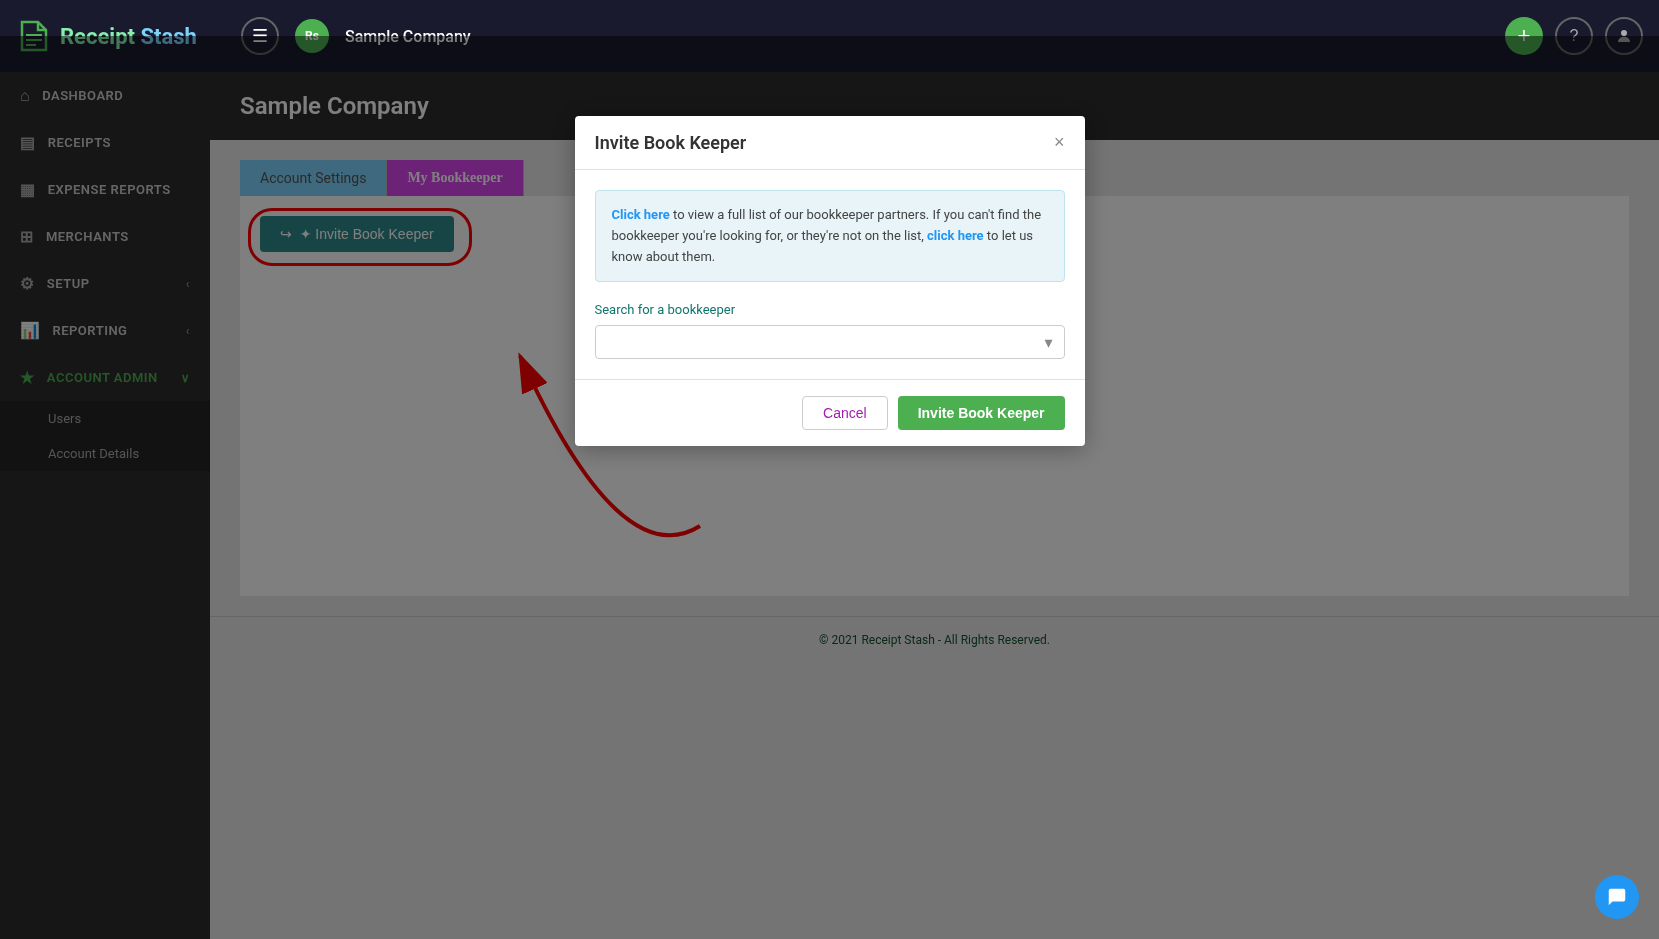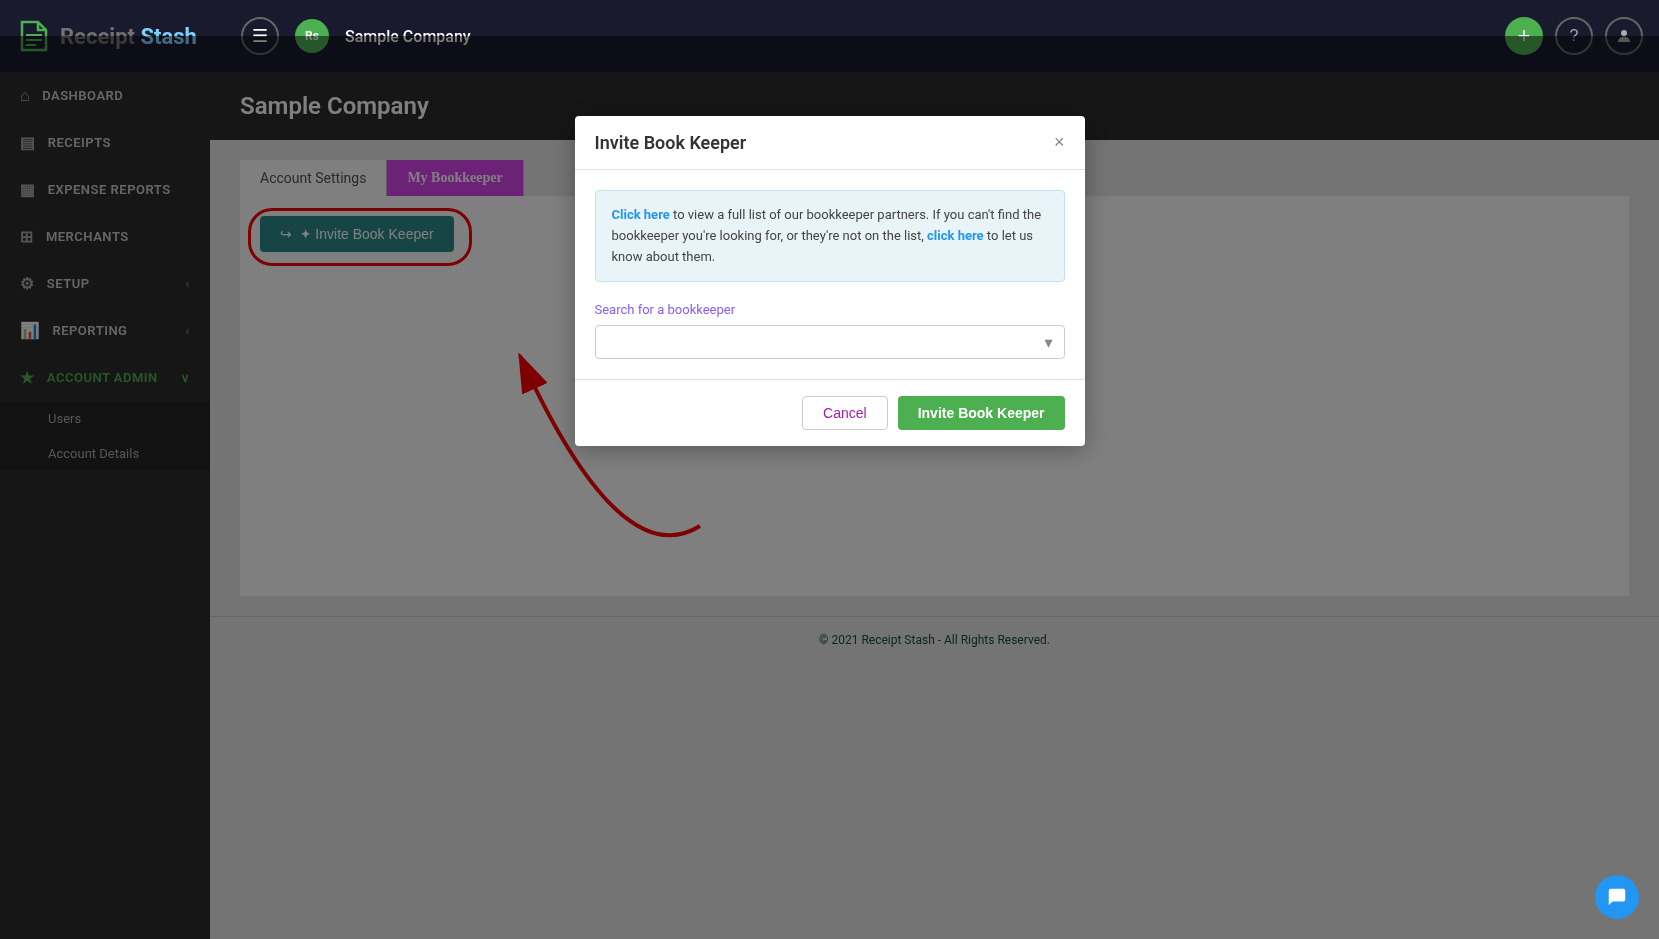--- a/index.html
+++ b/index.html
@@ -21,21 +21,21 @@
       display: flex;
       align-items: center;
       gap: 8px;
       flex-shrink: 0;
     }
     .logo-text {
       font-size: 22px;
       font-weight: 700;
       color: white;
     }
-    .logo-text span { color: #737373; }
+    .logo-text span { color: #86efac; }
     .hamburger-btn {
       width: 38px; height: 38px;
       border-radius: 50%;
       border: 2px solid #666;
       background: transparent;
       color: white;
       font-size: 18px;
       cursor: pointer;
       display: flex; align-items: center; justify-content: center;
     }
@@ -165,21 +165,21 @@
     }
     .tabs-row {
       display: flex;
       gap: 0;
       margin-bottom: 0;
     }
     .tab {
       padding: 10px 20px;
       font-size: 14px;
       cursor: pointer;
-      background: #ffffff;
+      background: #7dd3fc;
       color: #555;
       border-right: 1px solid #bbb;
     }
     .tab.active {
       background: #d946ef;
       color: white;
       font-weight: 600;
       font-family: Liberation Serif, serif;
     }
     .tab-panel {
@@ -273,21 +273,21 @@
       border-radius: 4px;
       padding: 14px 16px;
       font-size: 13px;
       color: #444;
       line-height: 1.6;
       margin-bottom: 20px;
     }
     .info-box a { color: #2196F3; font-weight: 700; text-decoration: none; }
     .search-label {
       font-size: 13px;
-      color: #8b5cf6;
+      color: #0f766e;
       margin-bottom: 8px;
       display: block;
     }
     .search-select {
       width: 100%;
       padding: 8px 12px;
       border: 1px solid #ccc;
       border-radius: 4px;
       font-size: 14px;
       appearance: none;

